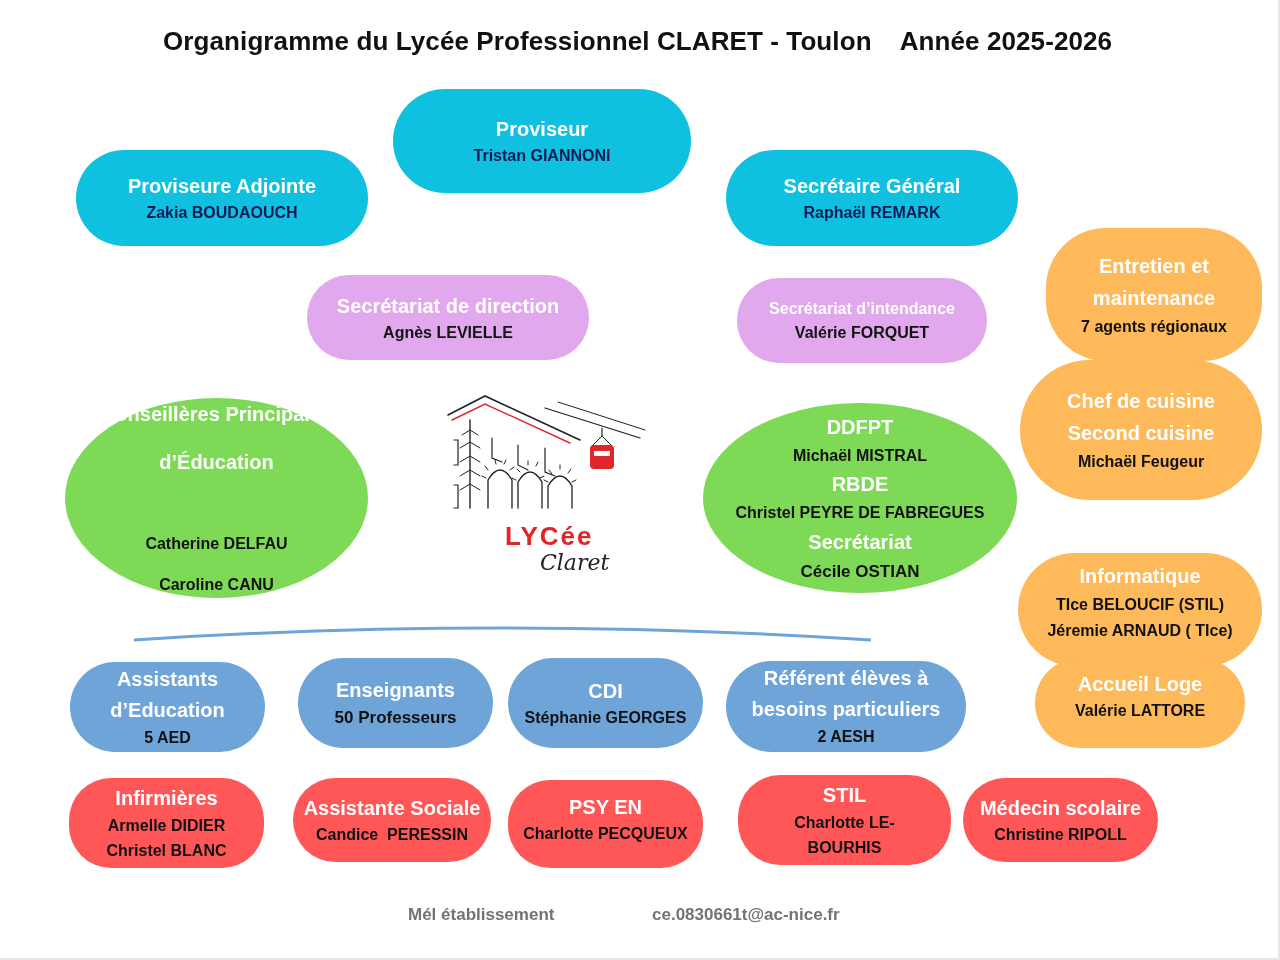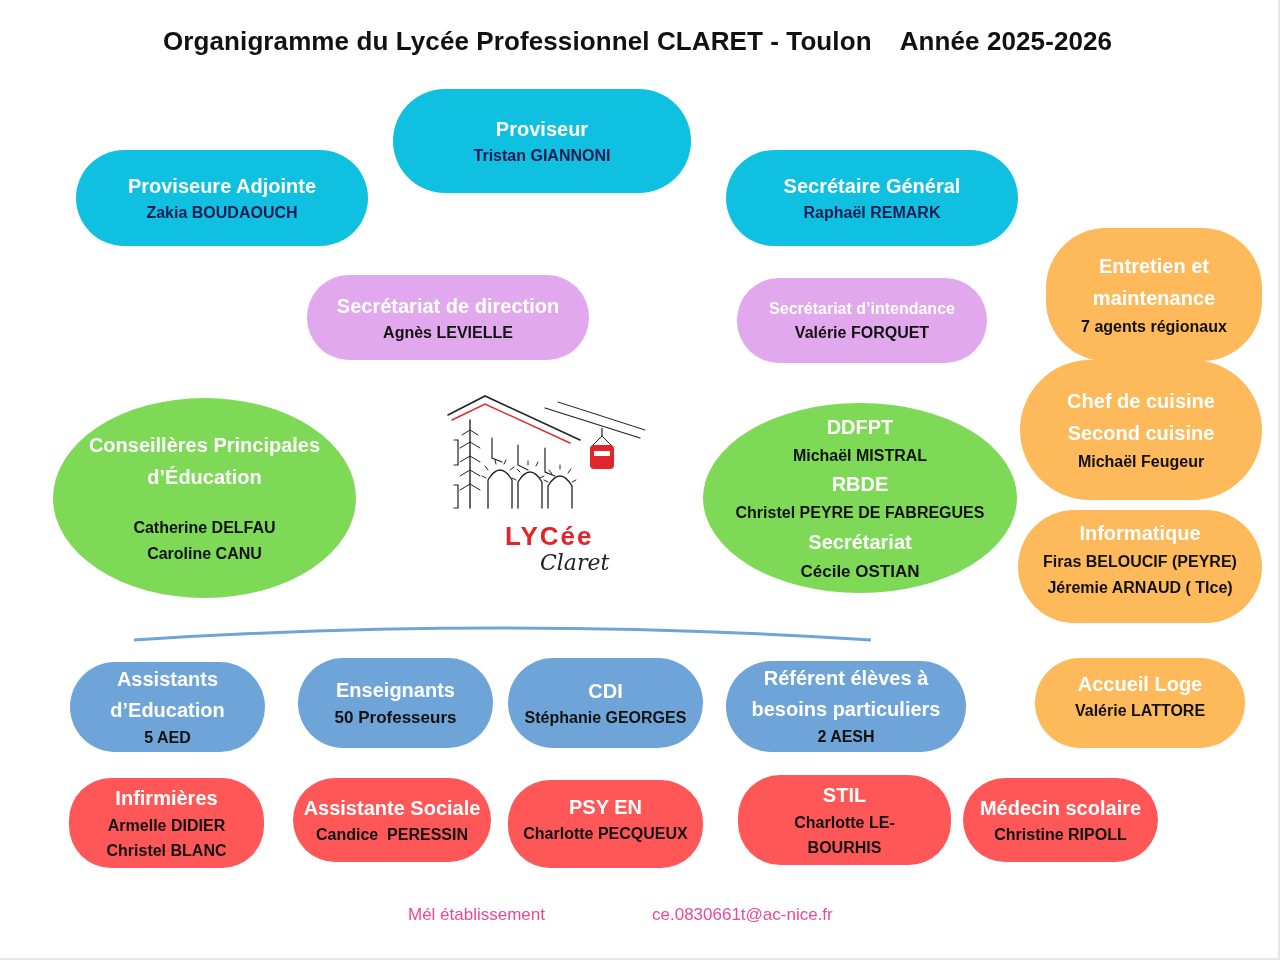--- a/index.html
+++ b/index.html
@@ -72,22 +72,22 @@
       left: 440px;
       top: 390px;
       width: 210px;
       height: 190px;
     }
 
     .footer {
       position: absolute;
       top: 905px;
       font-size: 17px;
-      font-weight: normal;
-      color: #ec4899;
+      font-weight: bold;
+      color: #737373;
       white-space: nowrap;
     }
   </style>
 </head>
 <body>
 
 <div class="frame"></div>
 
 <div class="title">
   <span>Organigramme du Lycée Professionnel CLARET - Toulon</span><span class="year">Année 2025-2026</span>
@@ -111,21 +111,21 @@
 <div class="node violet" style="left:307px; top:275px; width:282px; height:85px;">
   <span class="role">Secrétariat de direction</span>
   <span class="person">Agnès LEVIELLE</span>
 </div>
 
 <div class="node violet" style="left:737px; top:278px; width:250px; height:85px;">
   <span class="role" style="font-size:16px;">Secrétariat d’intendance</span>
   <span class="person">Valérie FORQUET</span>
 </div>
 
-<div class="node green" style="left:53px; top:398px; width:303px; height:200px; line-height:1.6;">
+<div class="node green" style="left:65px; top:398px; width:303px; height:200px; line-height:1.6;justify-content:space-between;">
   <span class="role">Conseillères Principales</span>
   <span class="role">d’Éducation</span>
   <div class="spacer"></div>
   <span class="person">Catherine DELFAU</span>
   <span class="person">Caroline CANU</span>
 </div>
 
 <svg class="logo" viewBox="0 0 210 190">
   <g fill="none" stroke-linecap="round">
     <path d="M8 25 L45 6 L140 50" stroke="#222" stroke-width="1.6"></path>
@@ -163,23 +163,23 @@
   <span class="role">maintenance</span>
   <span class="person">7 agents régionaux</span>
 </div>
 
 <div class="node orange" style="left:1020px; top:360px; width:242px; height:140px; border-radius:70px; line-height:1.6;">
   <span class="role">Chef de cuisine</span>
   <span class="role">Second cuisine</span>
   <span class="person">Michaël Feugeur</span>
 </div>
 
-<div class="node orange" style="left:1018px; top:510px; width:244px; height:113px; border-radius:58px; line-height:1.6; padding-bottom:16px;">
+<div class="node orange" style="left:1018px; top:553px; width:244px; height:113px; border-radius:58px; line-height:1.6; padding-bottom:16px;">
   <span class="role">Informatique</span>
-  <span class="person">Firas BELOUCIF (PEYRE)</span>
+  <span class="person">TIce BELOUCIF (STIL)</span>
   <span class="person">Jéremie ARNAUD ( TIce)</span>
 </div>
 
 <div class="node orange" style="left:1035px; top:658px; width:210px; height:90px; border-radius:45px; padding-bottom:14px;">
   <span class="role">Accueil Loge</span>
   <span class="person">Valérie LATTORE</span>
 </div>
 
 <svg class="curve" viewBox="0 0 745 30" preserveAspectRatio="none">
   <path d="M4 22 Q372 -2 741 22" fill="none" stroke="#6fa4d9" stroke-width="3"></path>

